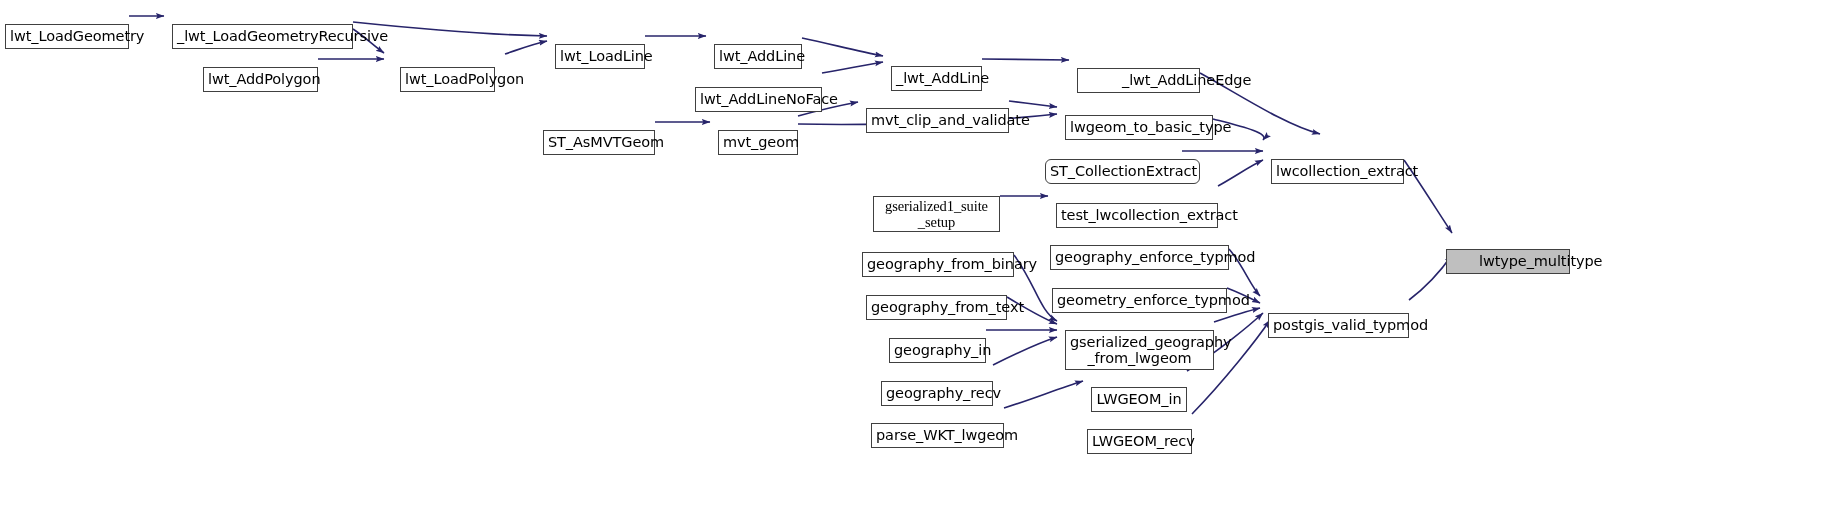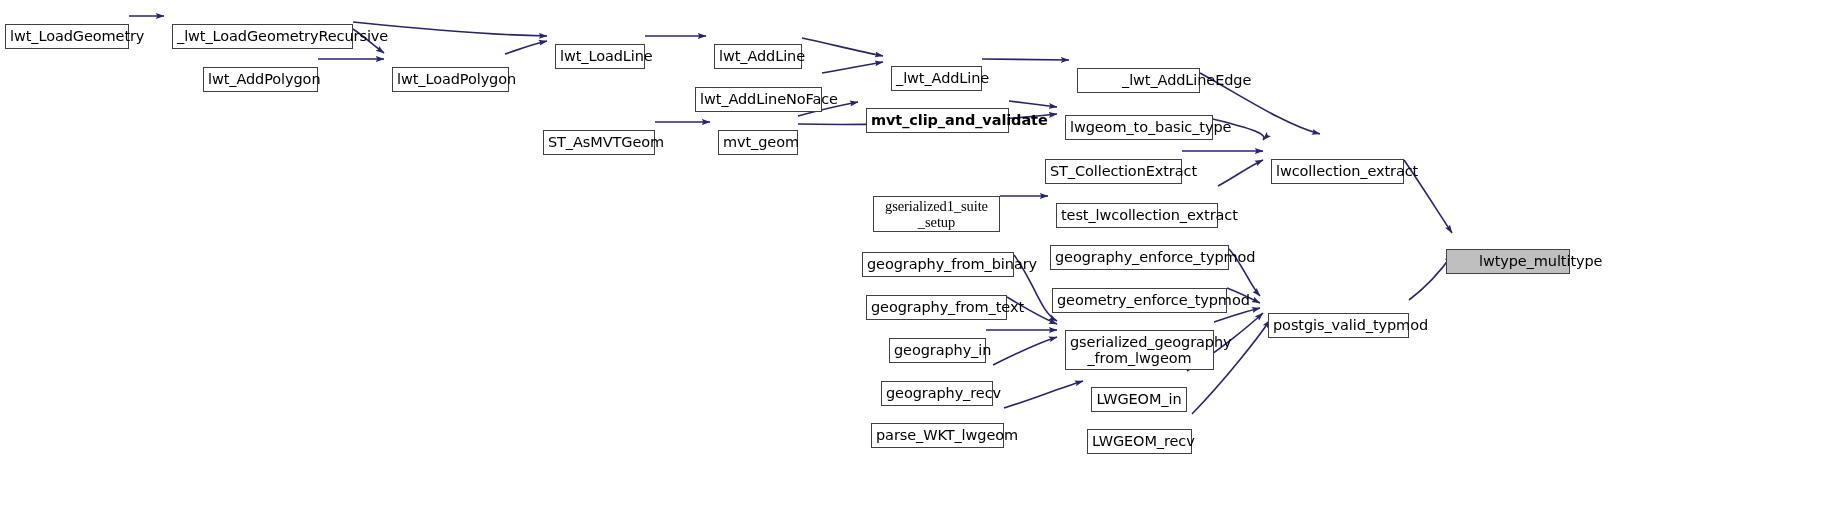--- a/index.html
+++ b/index.html
@@ -90,31 +90,31 @@
         <path d="M1004,408 C1030,400 1060,388 1083,381" fill="none" stroke="#27246a" stroke-width="1.6" marker-end="url(#arrow)"></path>
         <path d="M1187,371 C1220,350 1250,325 1263,313" fill="none" stroke="#27246a" stroke-width="1.6" marker-end="url(#arrow)"></path>
         <path d="M1192,414 C1225,380 1258,338 1270,320" fill="none" stroke="#27246a" stroke-width="1.6" marker-end="url(#arrow)"></path>
         <path d="M1409,300 C1425,288 1440,272 1452,255" fill="none" stroke="#27246a" stroke-width="1.6" marker-end="url(#arrow)"></path>
       </g>
   </svg>
   <div id="nodes-layer">
       <div class="node" style="left: 5px; top: 4px; width: 124px; height: 25px;"><span class="node-label">lwt_LoadGeometry</span></div>
       <div class="node" style="left: 172px; top: 4px; width: 181px; height: 25px;"><span class="node-label">_lwt_LoadGeometryRecursive</span></div>
       <div class="node" style="left: 203px; top: 47px; width: 115px; height: 25px;"><span class="node-label">lwt_AddPolygon</span></div>
-      <div class="node" style="left: 392px; top: 47px; width: 117px; height: 25px;"><span class="node-label">lwt_LoadPolygon</span></div>
+      <div class="node" style="left: 400px; top: 47px; width: 95px; height: 25px;"><span class="node-label">lwt_LoadPolygon</span></div>
       <div class="node" style="left: 555px; top: 24px; width: 90px; height: 25px;"><span class="node-label">lwt_LoadLine</span></div>
       <div class="node" style="left: 714px; top: 24px; width: 88px; height: 25px;"><span class="node-label">lwt_AddLine</span></div>
       <div class="node" style="left: 695px; top: 67px; width: 127px; height: 25px;"><span class="node-label">lwt_AddLineNoFace</span></div>
       <div class="node" style="left: 891px; top: 46px; width: 91px; height: 25px;"><span class="node-label">_lwt_AddLine</span></div>
       <div class="node" style="left: 1077px; top: 48px; width: 123px; height: 25px; padding-left: 44px;"><span class="node-label">_lwt_AddLineEdge</span></div>
       <div class="node" style="left: 543px; top: 110px; width: 112px; height: 25px;"><span class="node-label">ST_AsMVTGeom</span></div>
       <div class="node" style="left: 718px; top: 110px; width: 80px; height: 25px;"><span class="node-label">mvt_geom</span></div>
-      <div class="node" style="left: 866px; top: 88px; width: 143px; height: 25px; font-weight: bold;"><span class="node-label">mvt_clip_and_validate</span></div>
+      <div class="node" style="left: 866px; top: 88px; width: 143px; height: 25px;"><span class="node-label">mvt_clip_and_validate</span></div>
       <div class="node" style="left: 1065px; top: 95px; width: 148px; height: 25px;"><span class="node-label">lwgeom_to_basic_type</span></div>
-      <div class="node" style="left: 1045px; top: 139px; width: 137px; height: 25px;"><span class="node-label">ST_CollectionExtract</span></div>
+      <div class="node" style="left: 1045px; top: 139px; width: 155px; height: 25px; border-radius: 6px;"><span class="node-label">ST_CollectionExtract</span></div>
       <div class="node" style="left: 1271px; top: 139px; width: 133px; height: 25px;"><span class="node-label">lwcollection_extract</span></div>
       <div class="node" style="left: 873px; top: 176px; width: 127px; height: 36px; font-family: Liberation Serif, serif;"><span class="node-label">gserialized1_suite
 _setup</span></div>
       <div class="node" style="left: 1056px; top: 183px; width: 162px; height: 25px;"><span class="node-label">test_lwcollection_extract</span></div>
       <div class="node" style="left: 862px; top: 232px; width: 152px; height: 25px;"><span class="node-label">geography_from_binary</span></div>
       <div class="node" style="left: 1050px; top: 225px; width: 179px; height: 25px;"><span class="node-label">geography_enforce_typmod</span></div>
       <div class="node highlight" style="left: 1446px; top: 229px; width: 124px; height: 25px; padding-left: 32px;"><span class="node-label">lwtype_multitype</span></div>
       <div class="node" style="left: 866px; top: 275px; width: 141px; height: 25px;"><span class="node-label">geography_from_text</span></div>
       <div class="node" style="left: 1052px; top: 268px; width: 175px; height: 25px;"><span class="node-label">geometry_enforce_typmod</span></div>
       <div class="node" style="left: 1268px; top: 293px; width: 141px; height: 25px;"><span class="node-label">postgis_valid_typmod</span></div>

